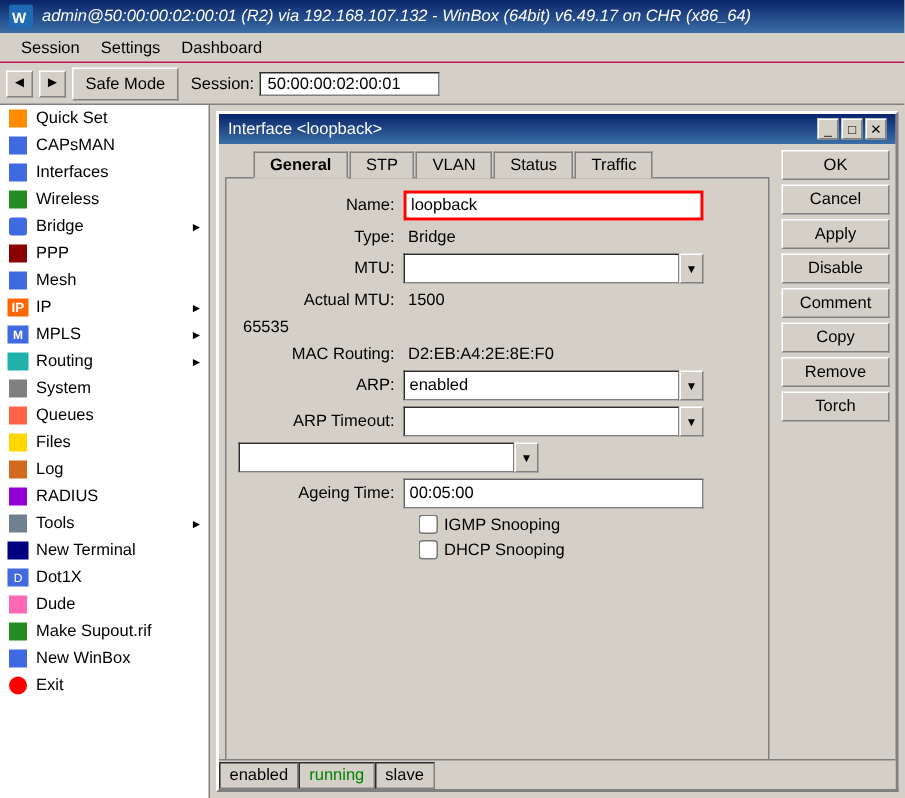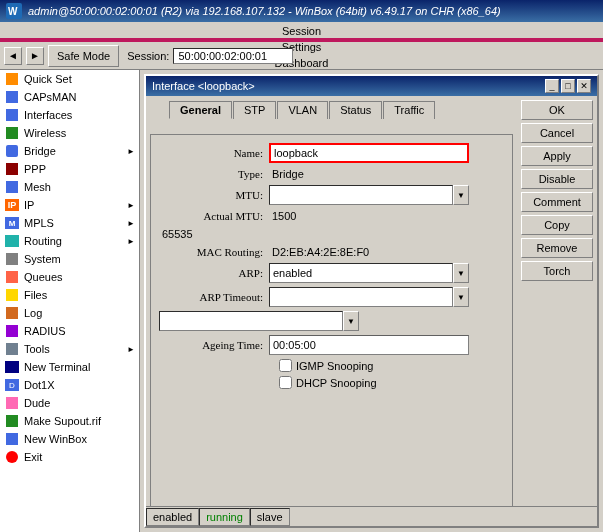--- a/index.html
+++ b/index.html
@@ -28,27 +28,26 @@
     }
     .title-bar-text {
       font-size: 11px;
       flex: 1;
       font-style: italic;
     }
 
     
     .menu-bar {
       background: #d4d0c8;
-      padding: 2px 20px;
+      padding: 2px 8px;
       display: flex;
       gap: 2px;
-      border-bottom: 4px solid #be185d;
+      border-bottom: 1px solid #be185d;
       height: 20px;
       align-items: center;
-      flex-direction: column;
     }
     .menu-item {
       padding: 1px 6px;
       cursor: pointer;
       font-size: 11px;
     }
 
     
     .toolbar {
       background: #d4d0c8;
@@ -172,21 +171,21 @@
       flex: 1;
       padding: 4px;
       display: flex;
       flex-direction: column;
     }
 
     
     .tabs {
       display: flex;
       gap: 1px;
-      margin-bottom: 16px;
+      margin-bottom: 0;
       padding-left: 19px;
     }
     .tab {
       background: #d4d0c8;
       border: 1px solid #808080;
       border-bottom: none;
       padding: 2px 10px;
       cursor: pointer;
       font-size: 11px;
       position: relative;
@@ -212,21 +211,20 @@
       display: flex;
       align-items: center;
       margin-bottom: 4px;
     }
     .form-label {
       text-align: right;
       width: 110px;
       padding-right: 6px;
       font-size: 11px;
       flex-shrink: 0;
-      font-family: Liberation Serif, serif;
     }
     .form-input {
       background: white;
       border: 1px solid #808080;
       border-top-color: #606060;
       border-left-color: #606060;
       padding: 1px 3px;
       font-size: 11px;
       width: 200px;
       height: 20px;

